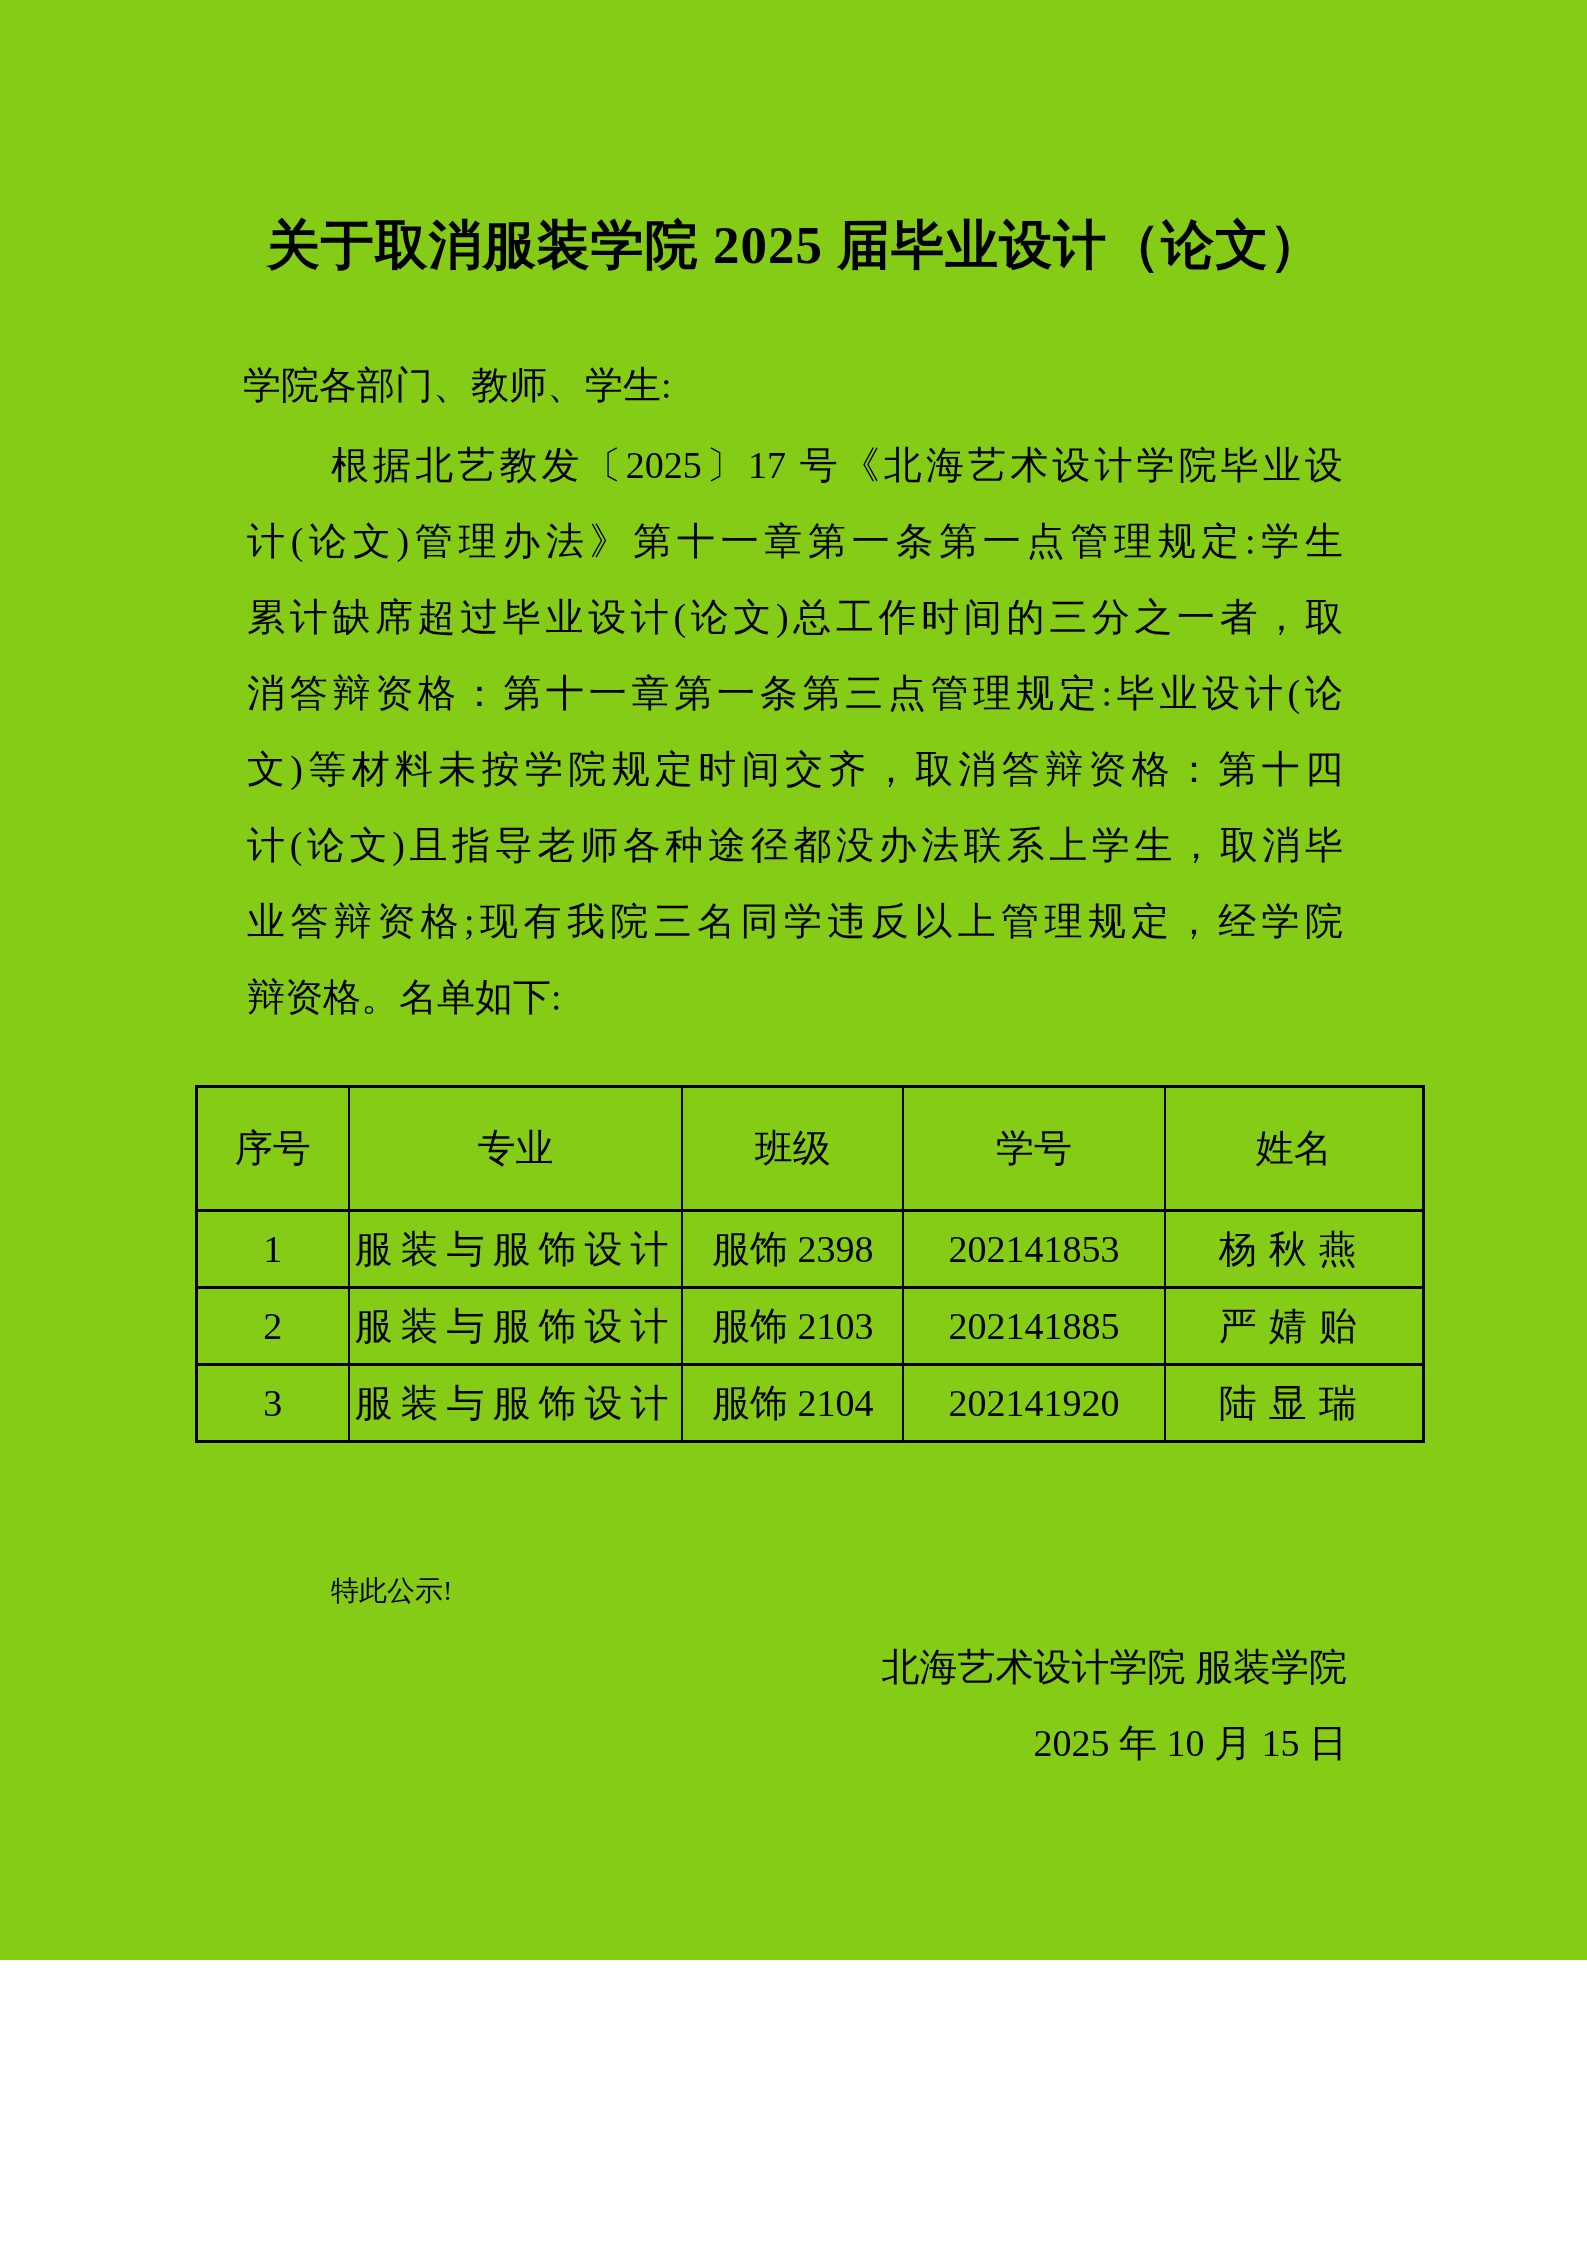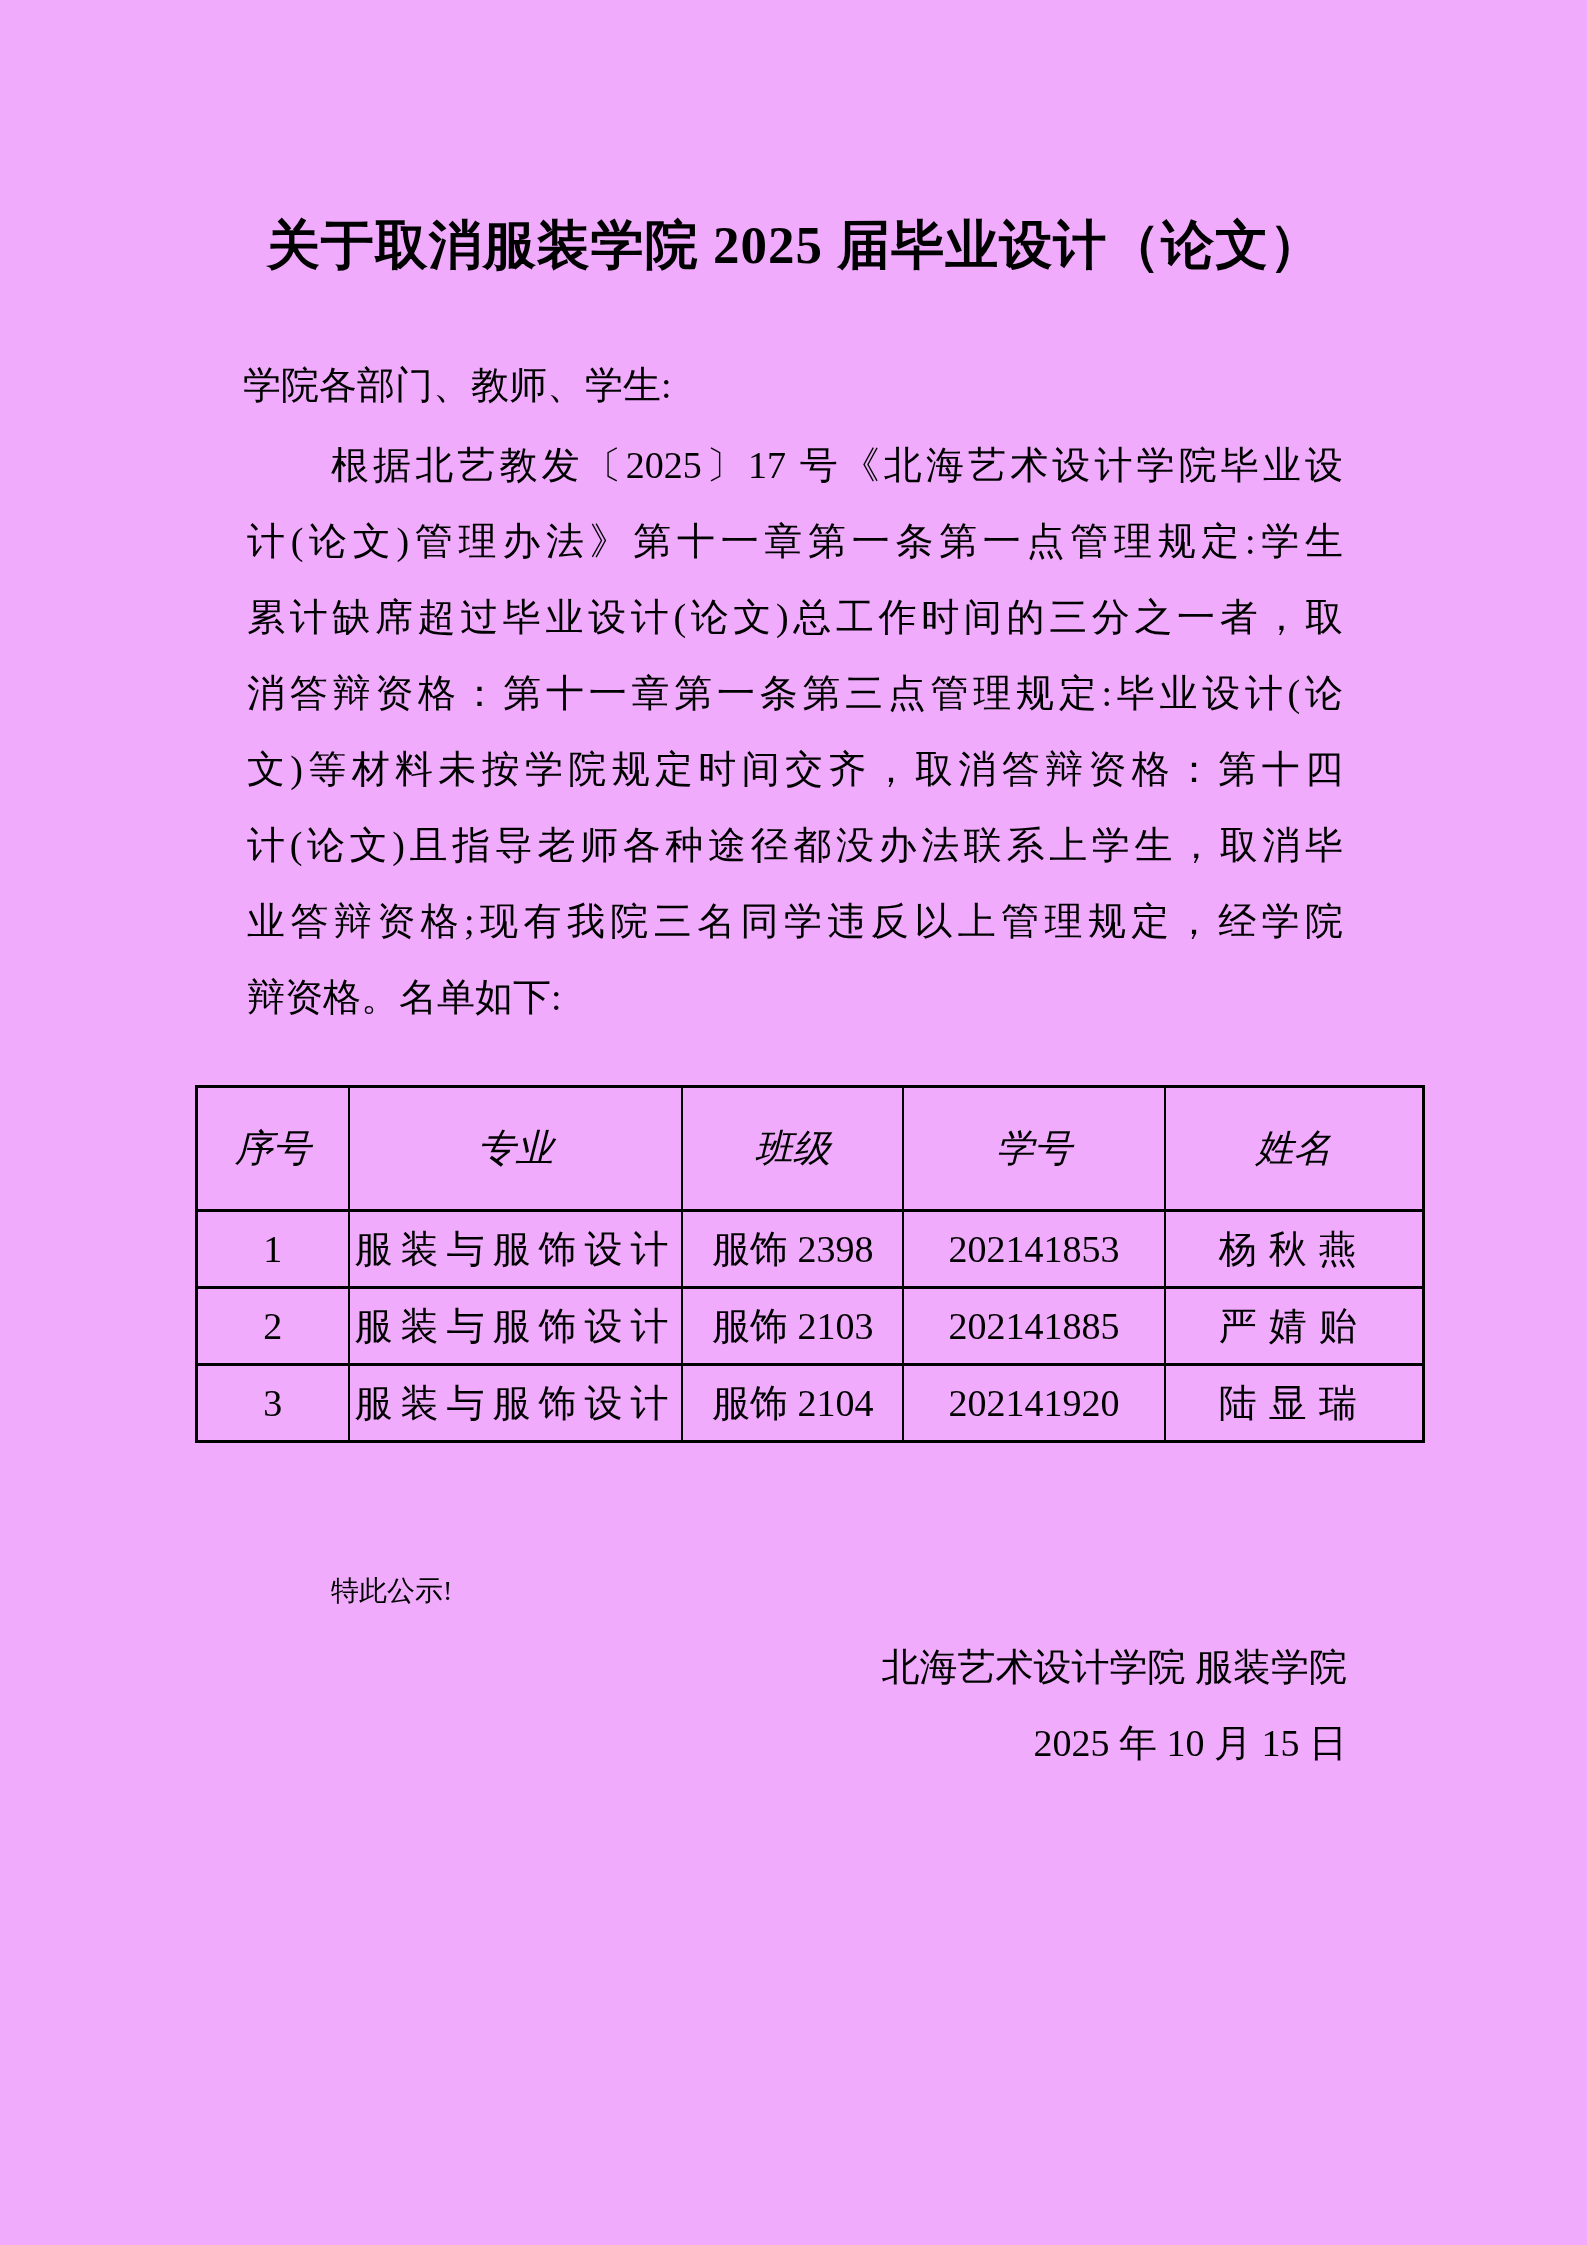--- a/index.html
+++ b/index.html
@@ -3,22 +3,22 @@
 <meta charset="utf-8">
 <style>
   html, body {
     margin: 0;
     padding: 0;
     background: #ffffff;
   }
   .page {
     position: relative;
     width: 1587px;
-    height: 2245px;
-    background: #f0abfc;
+    height: 1960px;
+    background: #84cc16;
     color: #000000;
     font-family: "Liberation Serif", "DejaVu Serif", serif;
     box-sizing: border-box;
     padding: 178px 240px 0 243px;
     overflow: hidden;
   }
   .doc-title {
     text-align: center;
     font-weight: bold;
     font-size: 53px;
@@ -59,21 +59,21 @@
     border-top: 3px solid #000;
     border-bottom: 3px solid #000;
     font-size: 38px;
     font-weight: normal;
     text-align: center;
     vertical-align: middle;
     padding: 0;
     overflow: hidden;
     white-space: nowrap;
   }
-  table.roster thead tr { height: 124px; font-style: italic; }
+  table.roster thead tr { height: 124px; }
   table.roster tbody tr { height: 77px; }
   col.c-index  { width: 12.4%; }
   col.c-major  { width: 27.2%; }
   col.c-class  { width: 18.0%; }
   col.c-id     { width: 21.3%; }
   col.c-name   { width: 21.1%; }
   table.roster td:nth-child(2) { letter-spacing: 8px; }
   table.roster td:nth-child(5) { letter-spacing: 12px; }
   .closing { margin-top: 110px; }
   .announce {

